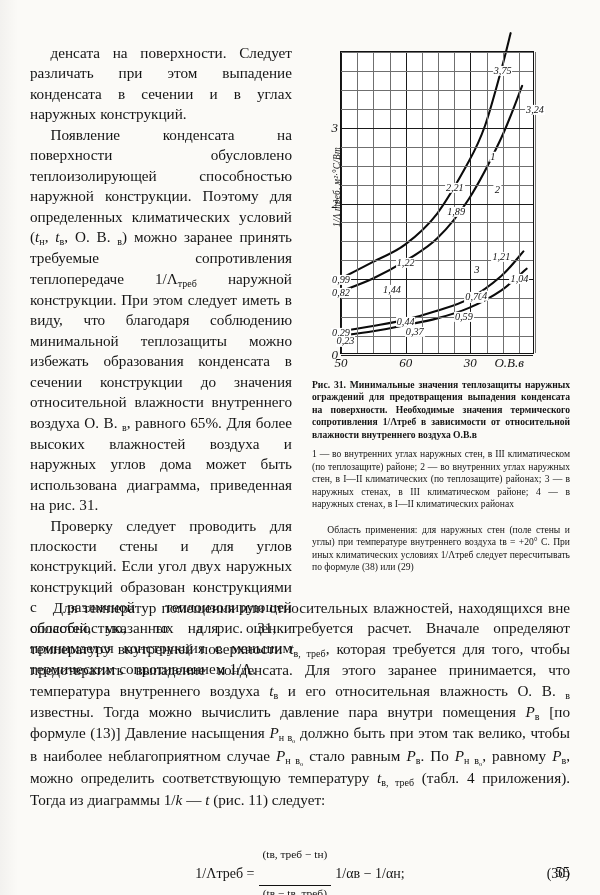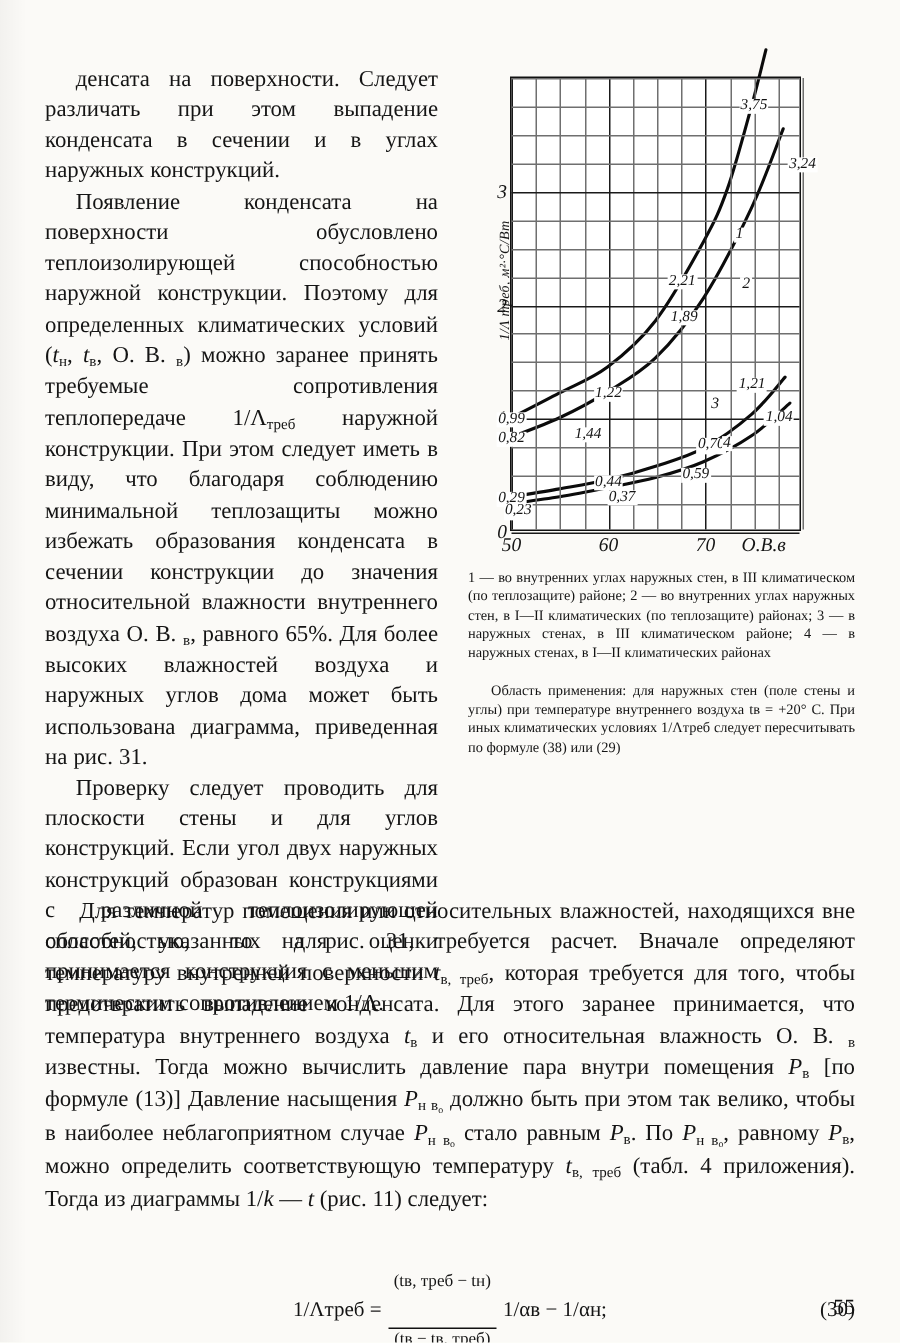--- a/index.html
+++ b/index.html
@@ -169,21 +169,21 @@
           <div class="gridh" style="top: 56.81px;"></div>
           <div class="gridh" style="top: 37.88px;"></div>
           <div class="gridh" style="top: 18.94px;"></div>
           <div class="gridh" style="top: 0px;"></div>
           <div class="ytick" style="top: 303px;">0</div>
           <div class="ytick" style="top: 227.25px;">1</div>
           <div class="ytick" style="top: 151.5px;">2</div>
           <div class="ytick" style="top: 75.75px;">3</div>
           <div class="xtick" style="left: 0px;">50</div>
           <div class="xtick" style="left: 64.67px;">60</div>
-          <div class="xtick" style="left: 129.33px;">70</div>
+          <div class="xtick" style="left: 129.33px;">30</div>
           <div class="xtick" style="left: 168.13px;">О.В.в</div>
           <div class="vlbl" style="left: 0px; top: 228.01px;">0,99</div>
           <div class="vlbl" style="left: 51px; top: 193.92px; margin-top: 44px;">1,44</div>
           <div class="vlbl" style="left: 113.81px; top: 135.59px;">2,21</div>
           <div class="vlbl" style="left: 161.67px; top: 18.94px;">3,75</div>
           <div class="curvenum" style="left: 151.97px; top: 104.53px;">1</div>
           <div class="vlbl" style="left: 0px; top: 240.88px;">0,82</div>
           <div class="vlbl" style="left: 64.67px; top: 210.59px;">1,22</div>
           <div class="vlbl" style="left: 115.11px; top: 159.83px;">1,89</div>
           <div class="vlbl" style="left: 194px; top: 57.57px;">3,24</div>
@@ -194,20 +194,21 @@
           <div class="vlbl" style="left: 160.37px; top: 204.52px;">1,21</div>
           <div class="curvenum" style="left: 135.8px; top: 218.16px;">3</div>
           <div class="vlbl" style="left: 4.53px; top: 289.37px;">0,23</div>
           <div class="vlbl" style="left: 73.72px; top: 280.27px;">0,37</div>
           <div class="vlbl" style="left: 122.87px; top: 265.13px;">0,59</div>
           <div class="vlbl" style="left: 178.48px; top: 227.25px;">1,04</div>
           <div class="curvenum" style="left: 143.56px; top: 243.91px;">4</div>
         </div>
   </div>
 
+  <div class="cap bold">Рис. 31. Минимальные значения теплозащиты наружных ограждений для предотвращения выпадения конденсата на поверхности. Необходимые значения термического сопротивления 1/Λтреб в зависимости от относительной влажности внутреннего воздуха О.В.в</div>
   <div class="cap2">1 — во внутренних углах наружных стен, в III климатическом (по теплозащите) районе; 2 — во внутренних углах наружных стен, в I—II климатических (по теплозащите) районах; 3 — в наружных стенах, в III климатическом районе; 4 — в наружных стенах, в I—II климатических районах</div>
   <div class="cap3">Область применения: для наружных стен (поле стены и углы) при температуре внутреннего воздуха tв = +20° С. При иных климатических условиях 1/Λтреб следует пересчитывать по формуле (38) или (29)</div>
 </div>
 
 <div class="full" style="top:598px;">
   <p>Для температур помещения или относительных влажностей, находящихся вне областей, указанных на рис. 31, требуется расчет. Вначале определяют температуру внутренней поверхности <i>t</i><sub>в, треб</sub>, которая требуется для того, чтобы предотвратить выпадение конденсата. Для этого заранее принимается, что температура внутреннего воздуха <i>t</i><sub>в</sub> и его относительная влажность О. В. <sub>в</sub> известны. Тогда можно вычислить давление пара внутри помещения <i>P</i><sub>в</sub> [по формуле (13)] Давление насыщения <i>P</i><sub>н в<sub>o</sub></sub> должно быть при этом так велико, чтобы в наиболее неблагоприятном случае <i>P</i><sub>н в<sub>o</sub></sub> стало равным <i>P</i><sub>в</sub>. По <i>P</i><sub>н в<sub>o</sub></sub>, равному <i>P</i><sub>в</sub>, можно определить соответствующую температуру <i>t</i><sub>в, треб</sub> (табл. 4 приложения). Тогда из диаграммы 1/<i>k</i> — <i>t</i> (рис. 11) следует:</p>
 </div>
 
 <div class="formula" style="top:848px;">
   <span>1/Λтреб =</span>

